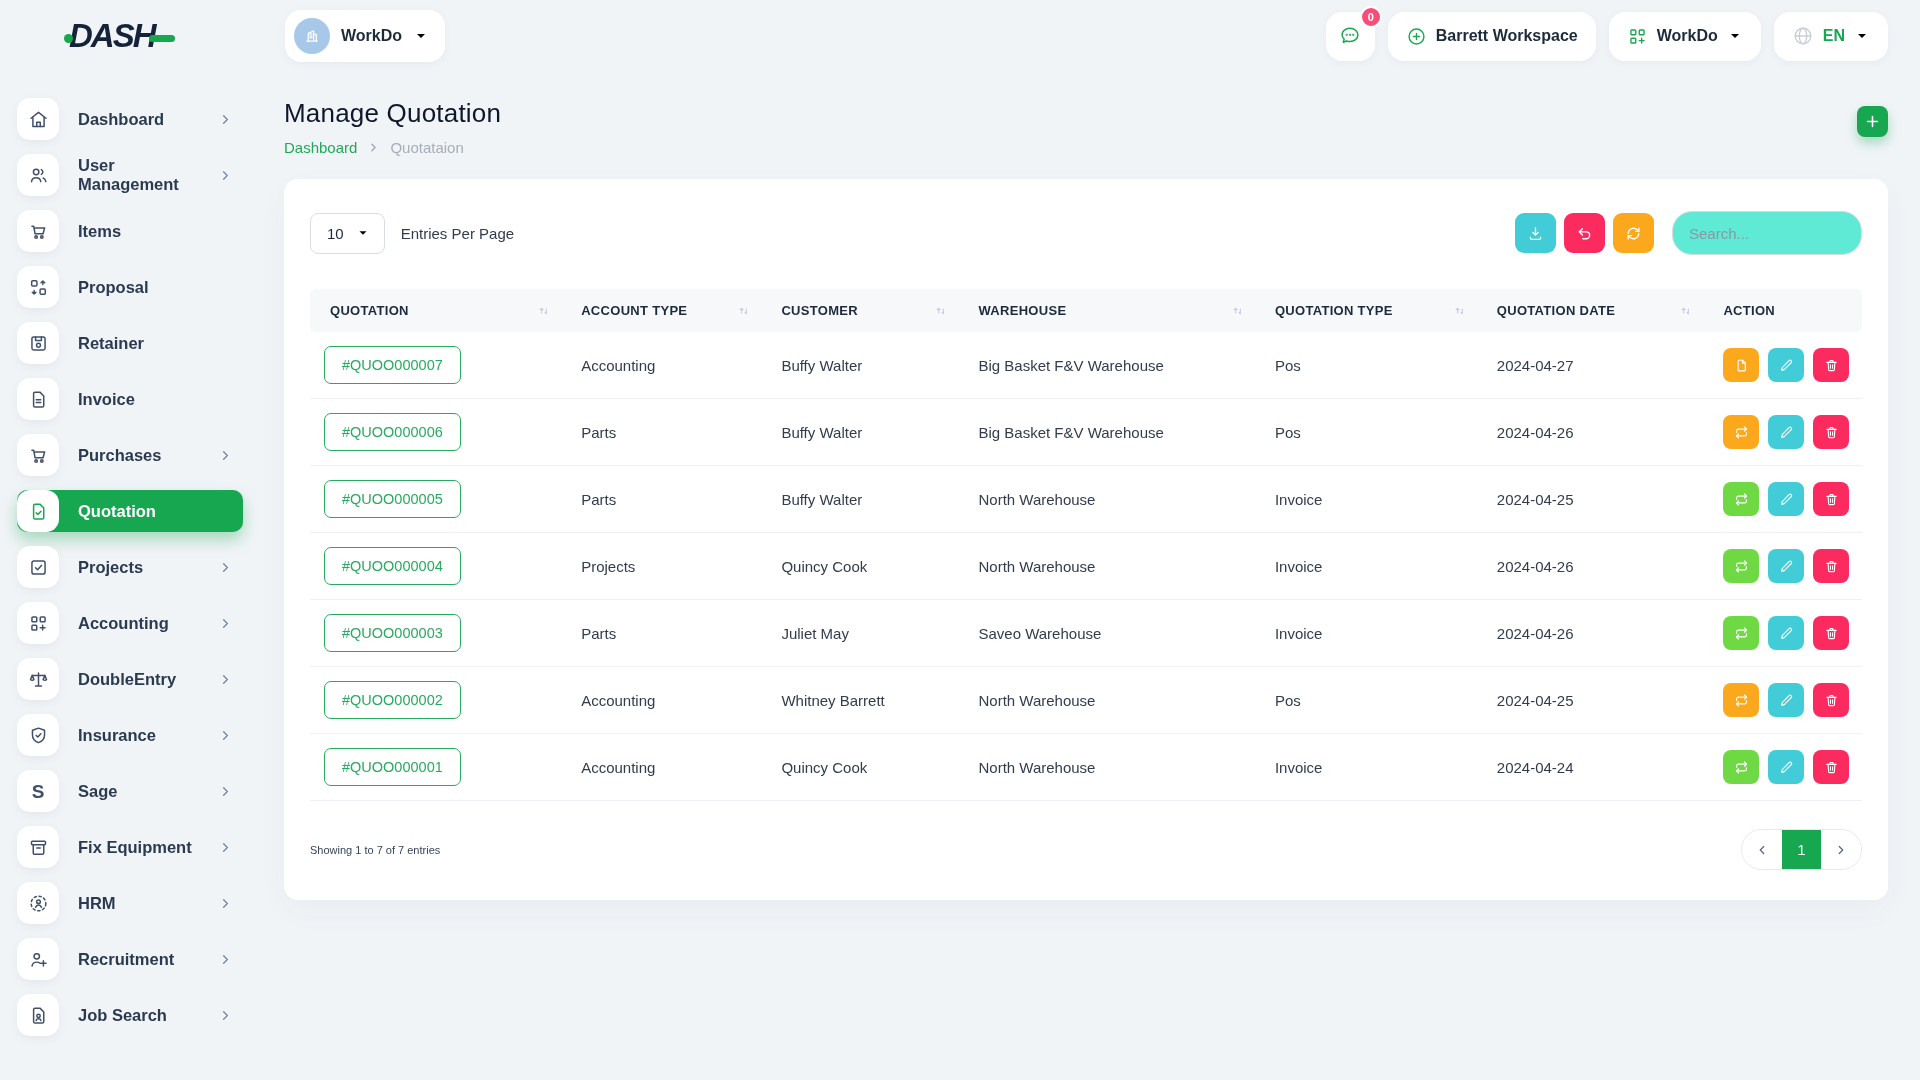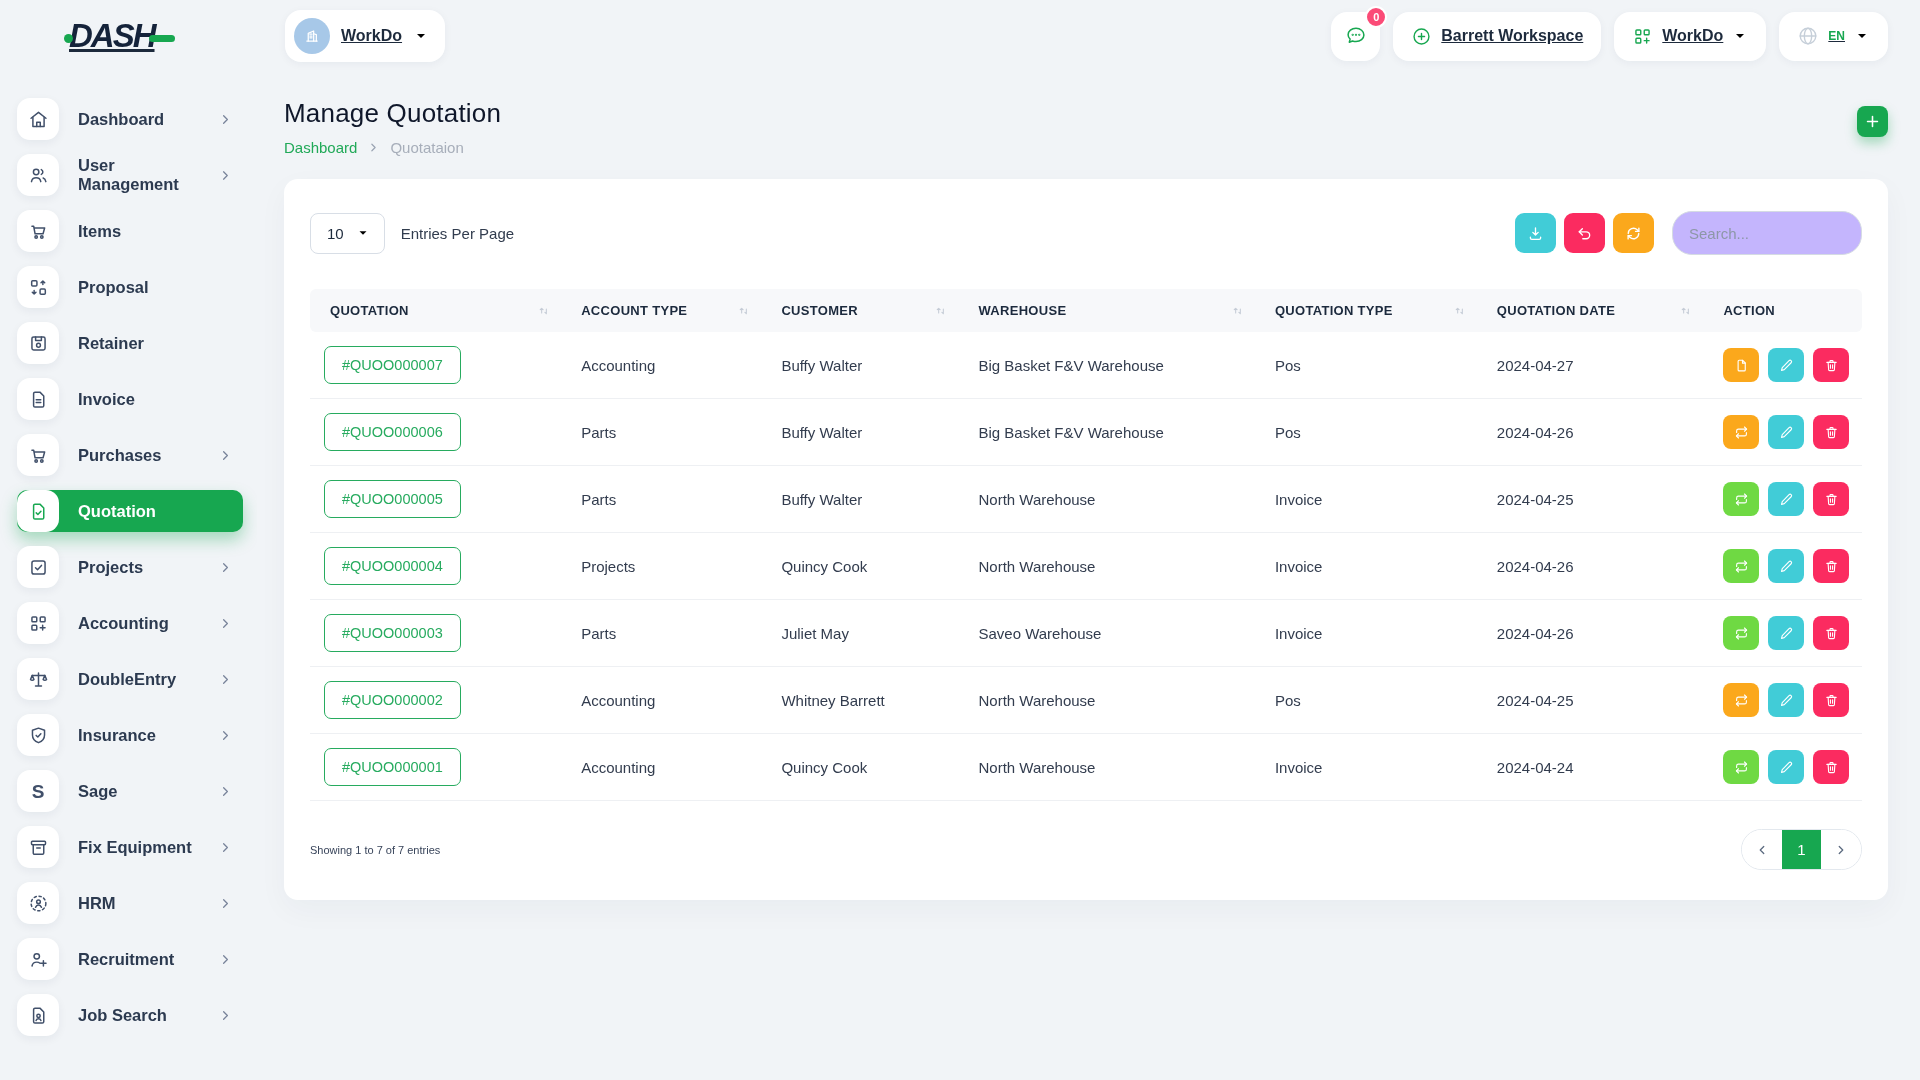--- a/index.html
+++ b/index.html
@@ -5,40 +5,40 @@
   * { box-sizing: border-box; margin: 0; padding: 0; }
   html,body { width: 1920px; height: 1080px; overflow: hidden; }
   body {
     font-family: "Liberation Sans", "DejaVu Sans", sans-serif;
     background: #f1f4f7;
     color: #1d2a3c;
   }
   .ic { display: block; fill: none; stroke: currentColor; stroke-width: 1.7; stroke-linecap: round; stroke-linejoin: round; }
 
   
-  .topbar { height: 72px; display: flex; align-items: center; text-decoration: underline; }
+  .topbar { height: 72px; display: flex; align-items: center; }
   .logo-wrap { width: 257px; padding-left: 64px; display: flex; align-items: center; flex: 0 0 auto; }
   .logo { position: relative; display: flex; align-items: center; }
   .logo .logo-dot { width: 9px; height: 9px; border-radius: 50%; background: #17a750; margin-right: -4px; position: relative; top: 2px; }
   .logo .logo-text { font-size: 33px; font-weight: 900; letter-spacing: -2px; color: #15233a; font-style: italic; }
   .logo .logo-bar { width: 26px; height: 7px; border-radius: 4px; background: #17a750; margin-left: -6px; position: relative; top: 2px; }
   .ws-pill { margin-left: 28px; background: #fff; border-radius: 16px; height: 52px; display: flex; align-items: center; gap: 11px; padding: 0 16px 0 9px; box-shadow: 0 2px 8px rgba(25,42,70,.05); cursor: pointer; }
   .ws-avatar { width: 36px; height: 36px; border-radius: 50%; background: #a7c8e8; display: flex; align-items: center; justify-content: center; color: #fff; }
   .ws-avatar .ic { width: 20px; height: 20px; stroke-width: 1.5; }
   .ws-label { font-size: 16px; font-weight: 700; color: #1d2a3c; }
   .chev { width: 16px; height: 16px; color: #5c6b80; }
   .top-right { margin-left: auto; display: flex; align-items: center; gap: 13px; padding-right: 32px; }
   .top-card { background: #fff; border-radius: 16px; height: 49px; display: flex; align-items: center; box-shadow: 0 2px 8px rgba(25,42,70,.05); cursor: pointer; }
   .msg-card { width: 49px; justify-content: center; position: relative; }
   .msg-card .ic { width: 24px; height: 24px; color: #17a750; stroke-width: 1.5; }
   .msg-badge { position: absolute; top: -6px; right: -7px; min-width: 22px; height: 22px; border-radius: 50%; background: #fb4b77; border: 2px solid #fff; color: #fff; font-size: 11px; font-weight: 700; display: flex; align-items: center; justify-content: center; }
   .btn-card { padding: 0 18px; gap: 9px; font-size: 16px; font-weight: 600; color: #1d2a3c; }
   .btn-card .lead-ic { width: 21px; height: 21px; color: #17a750; stroke-width: 1.6; }
   .lang-globe { width: 22px; height: 22px; color: #c6cfd9; stroke-width: 1.5; }
-  .lang-label { color: #17a750; font-weight: 700; font-size: 12px; }
+  .lang-label { color: #17a750; font-weight: 700; font-size: 16px; }
 
   
   .layout { display: flex; height: 1008px; }
   .sidebar { width: 257px; flex: 0 0 auto; padding: 26px 14px 0 17px; overflow: hidden; }
   .side-item { display: flex; align-items: center; height: 42px; margin-bottom: 14px; border-radius: 10px; cursor: pointer; position: relative; }
   .side-tile { width: 42px; height: 42px; border-radius: 13px; background: #fff; box-shadow: 0 3px 10px rgba(25,42,70,.06); display: flex; align-items: center; justify-content: center; color: #41506a; flex: 0 0 auto; }
   .side-tile .ic { width: 21px; height: 21px; }
   .side-tile .letter-s { font-size: 19px; font-weight: 600; color: #41506a; line-height: 1; }
   .side-label { margin-left: 19px; font-size: 16.5px; font-weight: 600; color: #2c3a50; }
   .side-chev { margin-left: auto; margin-right: 10px; width: 15px; height: 15px; color: #78839a; stroke-width: 2; }
@@ -62,21 +62,21 @@
   .entries-select { display: flex; align-items: center; gap: 12px; border: 1px solid #d8dee6; border-radius: 8px; height: 41px; padding: 0 14px 0 16px; font-size: 15px; color: #1d2a3c; cursor: pointer; background: #fff; }
   .entries-select .chev { width: 14px; height: 14px; stroke-width: 2.2; color: #333f52; }
   .entries-label { margin-left: 16px; font-size: 15px; color: #313c4e; }
   .controls-right { margin-left: auto; display: flex; align-items: center; gap: 8px; }
   .tool-btn { width: 41px; height: 40px; border: none; border-radius: 9px; display: flex; align-items: center; justify-content: center; color: #fff; cursor: pointer; }
   .tool-btn .ic { width: 17px; height: 17px; stroke-width: 1.9; }
   .c-cyan { background: #41ccd7; }
   .c-pink { background: #fb2b60; }
   .c-orange { background: #fba81c; }
   .c-lime { background: #6fd943; }
-  .search-box { margin-left: 18px; width: 190px; height: 44px; border: 1px solid #d5dbe3; border-radius: 20px; padding: 0 16px; font-size: 15px; color: #1d2a3c; outline: none; font-family: inherit; background: #c4b5fd; }
+  .search-box { margin-left: 18px; width: 190px; height: 44px; border: 1px solid #d5dbe3; border-radius: 20px; padding: 0 16px; font-size: 15px; color: #1d2a3c; outline: none; font-family: inherit; background: #5eead4; }
   .search-box::placeholder { color: #8d97a7; }
 
   table { width: 100%; border-collapse: collapse; margin-top: 34px; }
   thead th { background: #f7f8fa; text-align: left; font-size: 13px; font-weight: 700; color: #1c2a3d; letter-spacing: .3px; padding: 14px 12px; white-space: nowrap; cursor: pointer; }
   thead th:first-child { padding-left: 20px; border-radius: 6px 0 0 6px; }
   thead th:last-child { border-radius: 0 6px 6px 0; cursor: default; }
   .th-inner { display: flex; align-items: center; justify-content: space-between; gap: 8px; }
   .sort-ic { width: 14px; height: 14px; color: #c5ccd6; stroke-width: 1.8; flex: 0 0 auto; margin-right: 6px; }
   tbody td { border-bottom: 1px solid #eef0f3; padding: 14px 12px; font-size: 15px; color: #323c4e; height: 66px; }
   tbody tr:last-child td { border-bottom: 1px solid #eef0f3; }

